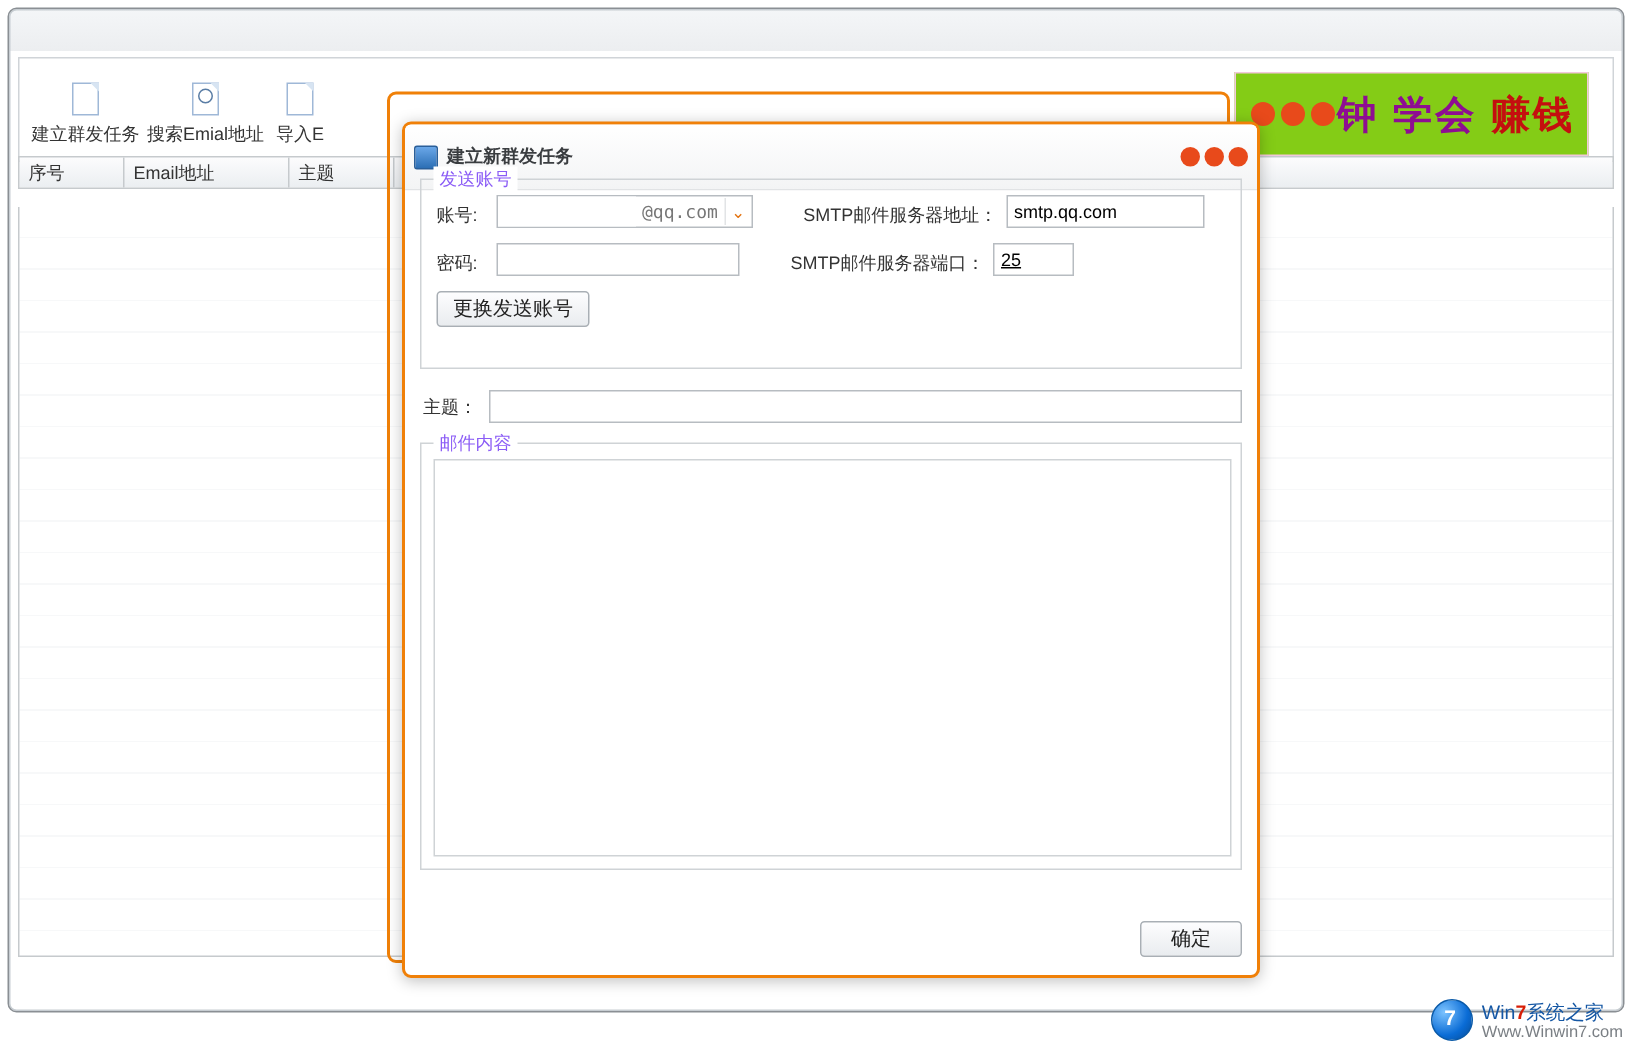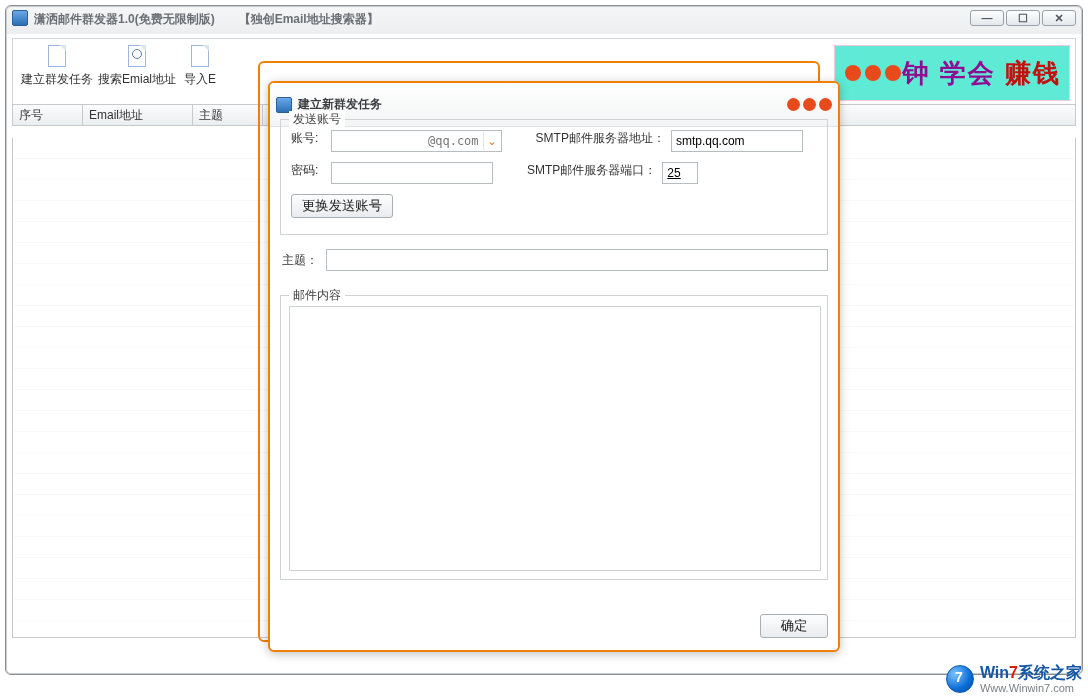--- a/index.html
+++ b/index.html
@@ -7,26 +7,26 @@
 .wrap{position:relative;width:1088px;height:696px;background:#fff}
 
 
 .mainwin{position:absolute;left:5px;top:5px;width:1078px;height:670px;border:1px solid #8a8f94;border-radius:6px;background:linear-gradient(#f4f6f8,#eceef0 28px,#fff 28px,#fff);box-shadow:0 0 0 1px #c7cdd2 inset}
 .mw-title{height:26px;line-height:26px;padding-left:28px;color:#6b6f73;font-weight:bold;position:relative}
 .mw-title .appico{position:absolute;left:6px;top:4px;width:16px;height:16px;background:linear-gradient(#6aa7e8,#2c6fb5);border:1px solid #2a5f99;border-radius:2px}
 .mw-ctrls{position:absolute;right:6px;top:4px;display:flex;gap:2px}
 .mw-ctrls span{width:34px;height:16px;border:1px solid #9aa2a9;border-radius:3px;background:linear-gradient(#fdfefe,#e4e8ec);display:flex;align-items:center;justify-content:center;color:#4f565c;font-weight:bold;font-size:11px}
 
 
-.toolbar{position:absolute;left:6px;top:32px;right:6px;height:70px;border:1px solid #d0d4d8;border-top:1px solid #d0d4d8;background:#fff;display:flex;align-items:flex-start;padding:6px 5px 0 4px}
+.toolbar{position:absolute;left:6px;top:32px;right:6px;height:70px;border:1px solid #d0d4d8;border-top:1px solid #d0d4d8;background:#fff;display:flex;align-items:center;padding:6px 16px 0 4px}
 .tb-item{display:flex;flex-direction:column;align-items:center;width:80px;gap:4px;color:#333}
 .tb-item .ico{width:18px;height:22px;border:1px solid #9fb8d7;background:#fff;position:relative}
 .tb-item .ico:before{content:"";position:absolute;right:-1px;top:-1px;border-style:solid;border-width:0 6px 6px 0;border-color:transparent #d7e4f2 transparent transparent}
 .tb-item .ico.search:after{content:"";position:absolute;left:3px;top:3px;width:8px;height:8px;border:1px solid #5a7da5;border-radius:50%}
-.promo{margin-left:auto;height:56px;display:flex;align-items:center;padding:0 8px;background:#5eead4;border:1px solid #f2c8db}
+.promo{margin-left:auto;height:56px;display:flex;align-items:center;padding:0 8px;background:#84cc16;border:1px solid #f2c8db}
 .promo .dot{width:16px;height:16px;border-radius:50%;background:#e84a1b;margin:0 2px}
 .promo-txt{font-size:26px;font-weight:bold;letter-spacing:2px}
 .promo-txt .c1{color:#8e0d92}
 .promo-txt .c2{color:#c40f0f}
 
 
 .gridhdr{position:absolute;left:6px;top:98px;right:6px;height:22px;border:1px solid #c6cacd;background:linear-gradient(#fcfcfd,#ebeef1);display:flex}
 .gridhdr div{border-right:1px solid #c6cacd;line-height:20px;padding:0 6px;color:#333}
 .gridbody{position:absolute;left:6px;top:132px;right:6px;bottom:36px;border:1px solid #c6cacd;border-top:none;background:repeating-linear-gradient(#fff 0,#fff 20px,#f7f8f9 20px,#f7f8f9 21px)}
 
@@ -39,60 +39,51 @@
 
 
 .dlg{position:absolute;left:268px;top:81px;width:572px;height:571px;border:2px solid #f08008;border-radius:6px;background:#fff;box-shadow:0 2px 10px rgba(0,0,0,.25)}
 .dlg-title{height:44px;background:linear-gradient(#fff,#f3f4f5);border-bottom:1px solid #e1e3e5;display:flex;align-items:center;padding:0 6px;font-weight:bold;color:#3a3d40;border-radius:4px 4px 0 0}
 .dlg-title .dico{width:16px;height:16px;background:linear-gradient(#6aa7e8,#2c6fb5);border:1px solid #2a5f99;border-radius:2px;margin-right:6px}
 .dlg-title .dots{margin-left:auto;display:flex;gap:3px}
 .dlg-title .dots i{width:13px;height:13px;background:#e84a1b;border-radius:50%;display:block}
 .dlg-body{position:absolute;left:10px;right:10px;top:36px;bottom:12px}
 
 .grp{border:1px solid #cfd3d6;padding:10px 10px 12px 10px;position:relative;margin-bottom:14px}
-.grp>legend,.grp>.leg{position:absolute;top:-9px;left:8px;background:#fff;padding:0 4px;color:#404040}
-.row{display:flex;align-items:flex-start;gap:6px;margin-bottom:10px}
-.row:last-child{margin-bottom:4px}
+.grp>legend,.grp>.leg{position:absolute;top:-9px;left:8px;background:#fff;padding:0 4px;color:#8b5cf6}
+.row{display:flex;align-items:flex-end;gap:6px;margin-bottom:10px}
+.row:last-child{margin-bottom:15px}
 .lbl{color:#333}
 .inp{height:22px;border:1px solid #b7bcc1;background:#fff;padding:0 4px;font-size:12px}
 .combo{height:22px;border:1px solid #b7bcc1;display:flex;align-items:center;background:#fff}
 .combo input{border:none;outline:none;height:20px;width:92px;padding:0 4px;font-size:12px}
 .combo .suffix{color:#777;font-family:monospace;padding:0 4px}
 .combo .dd{width:18px;height:18px;border-left:1px solid #e2e4e6;display:flex;align-items:center;justify-content:center;color:#e37412;font-size:11px}
 .btn{height:24px;border:1px solid #a9afb5;background:linear-gradient(#fdfdfe,#e9ecef);padding:0 10px;border-radius:3px;color:#222;cursor:default}
 .subjectrow{display:flex;align-items:center;gap:8px;margin:6px 0 12px 2px}
 .subjectrow input{flex:1}
 .mailgrp{position:absolute;left:0;right:0;top:176px;bottom:44px}
 .mailgrp textarea{position:absolute;left:8px;right:6px;top:10px;bottom:8px;width:calc(100% - 14px);height:calc(100% - 18px);resize:none;border:1px solid #cfd3d6;padding:4px;font-family:inherit;font-size:12px;overflow-y:scroll}
 .okrow{position:absolute;right:0;bottom:0}
 .okrow .btn{min-width:68px}
 
 
 .water{position:absolute;right:6px;bottom:2px;display:flex;align-items:center;gap:6px}
 .water .orb{width:28px;height:28px;border-radius:50%;background:radial-gradient(circle at 30% 30%,#7cc3ff,#0a6cd6 60%,#064a94);border:1px solid #0a5aa8;position:relative}
 .water .orb:after{content:"7";position:absolute;left:8px;top:3px;color:#fff;font-weight:bold;font-size:14px}
-.water .wt1{font-size:16px;font-weight:bold;color:#1557a4}
+.water .wt1{font-size:13px;font-weight:normal;color:#1557a4}
 .water .wt1 b{color:#d81e06}
 .water .wt2{font-size:11px;color:#7a7f84;margin-top:-2px}
 </style>
 </head>
 <body>
 
 <div class="wrap">
 
   <div class="mainwin">
-    <div class="mw-title">
-      <span class="appico"></span>
-      <span>潇洒邮件群发器1.0(免费无限制版)　　【独创Email地址搜索器】</span>
-      <div class="mw-ctrls">
-        <span>—</span>
-        <span>☐</span>
-        <span>✕</span>
-      </div>
-    </div>
 
     <div class="toolbar">
       <div class="tb-item">
         <span class="ico"></span>
         <span>建立群发任务</span>
       </div>
       <div class="tb-item">
         <span class="ico search"></span>
         <span>搜索Emial地址</span>
       </div>
@@ -146,21 +137,21 @@
           </span>
           <span style="width:22px"></span>
           <span class="lbl">SMTP邮件服务器地址：</span>
           <input class="inp" style="width: 132px;" value="smtp.qq.com">
         </div>
         <div class="row">
           <span class="lbl" style="width:34px">密码:</span>
           <input class="inp" type="password" style="width: 162px;" value="">
           <span style="width:22px"></span>
           <span class="lbl">SMTP邮件服务器端口：</span>
-          <input class="inp" style="width: 36px; text-decoration: underline;" value="25">
+          <input class="inp" style="width: 54px; text-decoration: underline;" value="25">
         </div>
         <div class="row">
           <button class="btn">更换发送账号</button>
         </div>
       </div>
 
       <div class="subjectrow">
         <span class="lbl">主题：</span>
         <input class="inp" value="" style="">
       </div>

